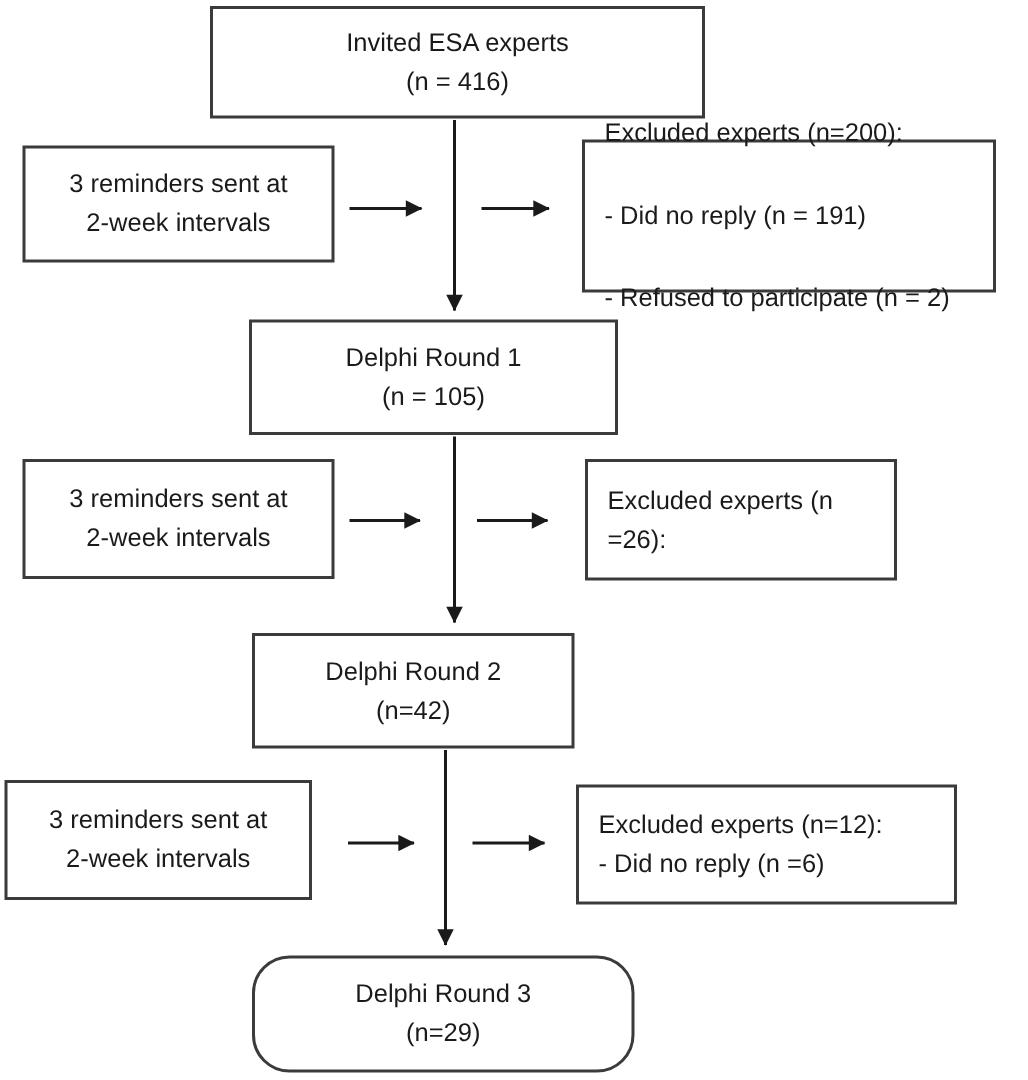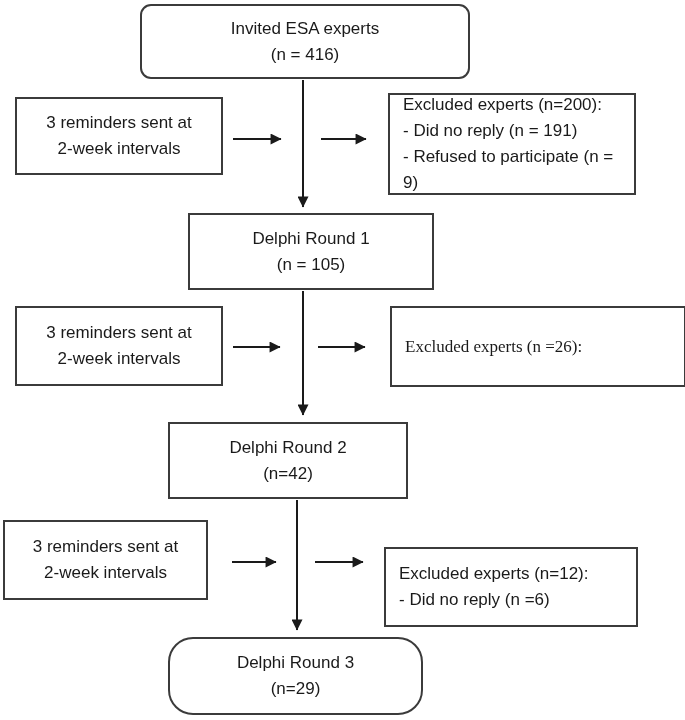--- a/index.html
+++ b/index.html
@@ -63,61 +63,61 @@
     <line x1="233" y1="139" x2="281" y2="139" stroke="#1a1a1a" stroke-width="2" marker-end="url(#ah)"></line>
     <line x1="321" y1="139" x2="366" y2="139" stroke="#1a1a1a" stroke-width="2" marker-end="url(#ah)"></line>
 
     <line x1="233" y1="347" x2="280" y2="347" stroke="#1a1a1a" stroke-width="2" marker-end="url(#ah)"></line>
     <line x1="318" y1="347" x2="365" y2="347" stroke="#1a1a1a" stroke-width="2" marker-end="url(#ah)"></line>
 
     <line x1="232" y1="562" x2="276" y2="562" stroke="#1a1a1a" stroke-width="2" marker-end="url(#ah)"></line>
     <line x1="315" y1="562" x2="363" y2="562" stroke="#1a1a1a" stroke-width="2" marker-end="url(#ah)"></line>
   </svg>
 
-  <div class="box center" style="left:140px; top:4px; width:330px; height:75px;border-radius:11px;">
+  <div class="box center" style="left:140px; top:4px; width:330px; height:75px;">
     <div>Invited ESA experts</div>
     <div>(n = 416)</div>
   </div>
 
   <div class="box center" style="left:15px; top:97px; width:208px; height:78px;">
     <div>3 reminders sent at</div>
     <div>2-week intervals</div>
   </div>
 
-  <div class="box left" style="left:388px; top:93px; width:248px; height:102px;">
+  <div class="box left" style="left:388px; top:93px; width:276px; height:102px;gap:29px;">
     <div>Excluded experts (n=200):</div>
     <div>- Did no reply (n = 191)</div>
-    <div>- Refused to participate (n = 9)</div>
+    <div>- Refused to participate (n = 2)</div>
   </div>
 
-  <div class="box center" style="left:188px; top:213px; width:246px; height:77px;">
+  <div class="box center" style="left:166px; top:213px; width:246px; height:77px;">
     <div>Delphi Round 1</div>
     <div>(n = 105)</div>
   </div>
 
   <div class="box center" style="left:15px; top:306px; width:208px; height:80px;">
     <div>3 reminders sent at</div>
     <div>2-week intervals</div>
   </div>
 
-  <div class="box left" style="left:390px; top:306px; width:296px; height:81px;font-family:Liberation Serif, serif;">
+  <div class="box left" style="left:390px; top:306px; width:208px; height:81px;">
     <div>Excluded experts (n =26):</div>
   </div>
 
-  <div class="box center" style="left:168px; top:422px; width:240px; height:77px;">
+  <div class="box center" style="left:168px; top:422px; width:215px; height:77px;">
     <div>Delphi Round 2</div>
     <div>(n=42)</div>
   </div>
 
   <div class="box center" style="left:3px; top:520px; width:205px; height:80px;">
     <div>3 reminders sent at</div>
     <div>2-week intervals</div>
   </div>
 
-  <div class="box left" style="left:384px; top:523px; width:254px; height:80px;margin-top:24px;">
+  <div class="box left" style="left:384px; top:523px; width:254px; height:80px;">
     <div>Excluded experts (n=12):</div>
     <div>- Did no reply (n =6)</div>
   </div>
 
   <div class="box center" style="left:168px; top:637px; width:255px; height:78px;border-radius:25px;">
     <div>Delphi Round 3</div>
     <div>(n=29)</div>
   </div>
 
 </div>

